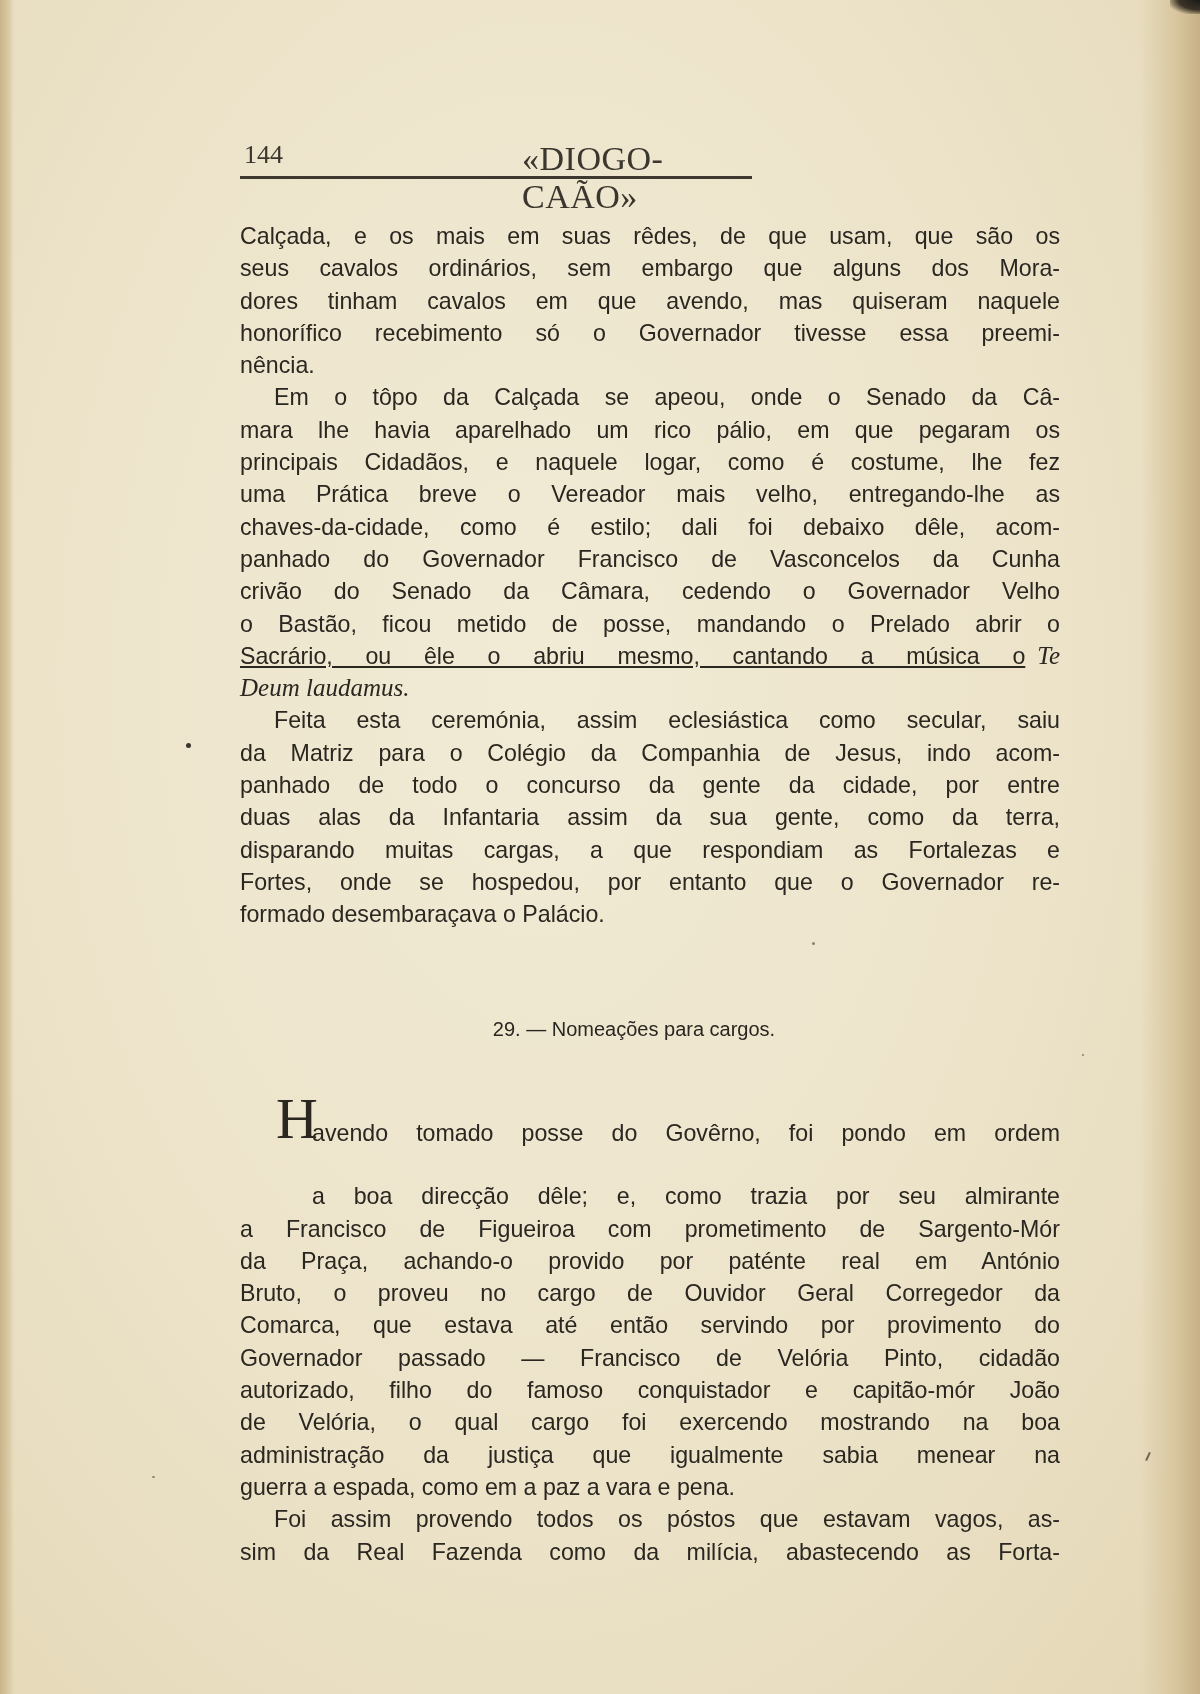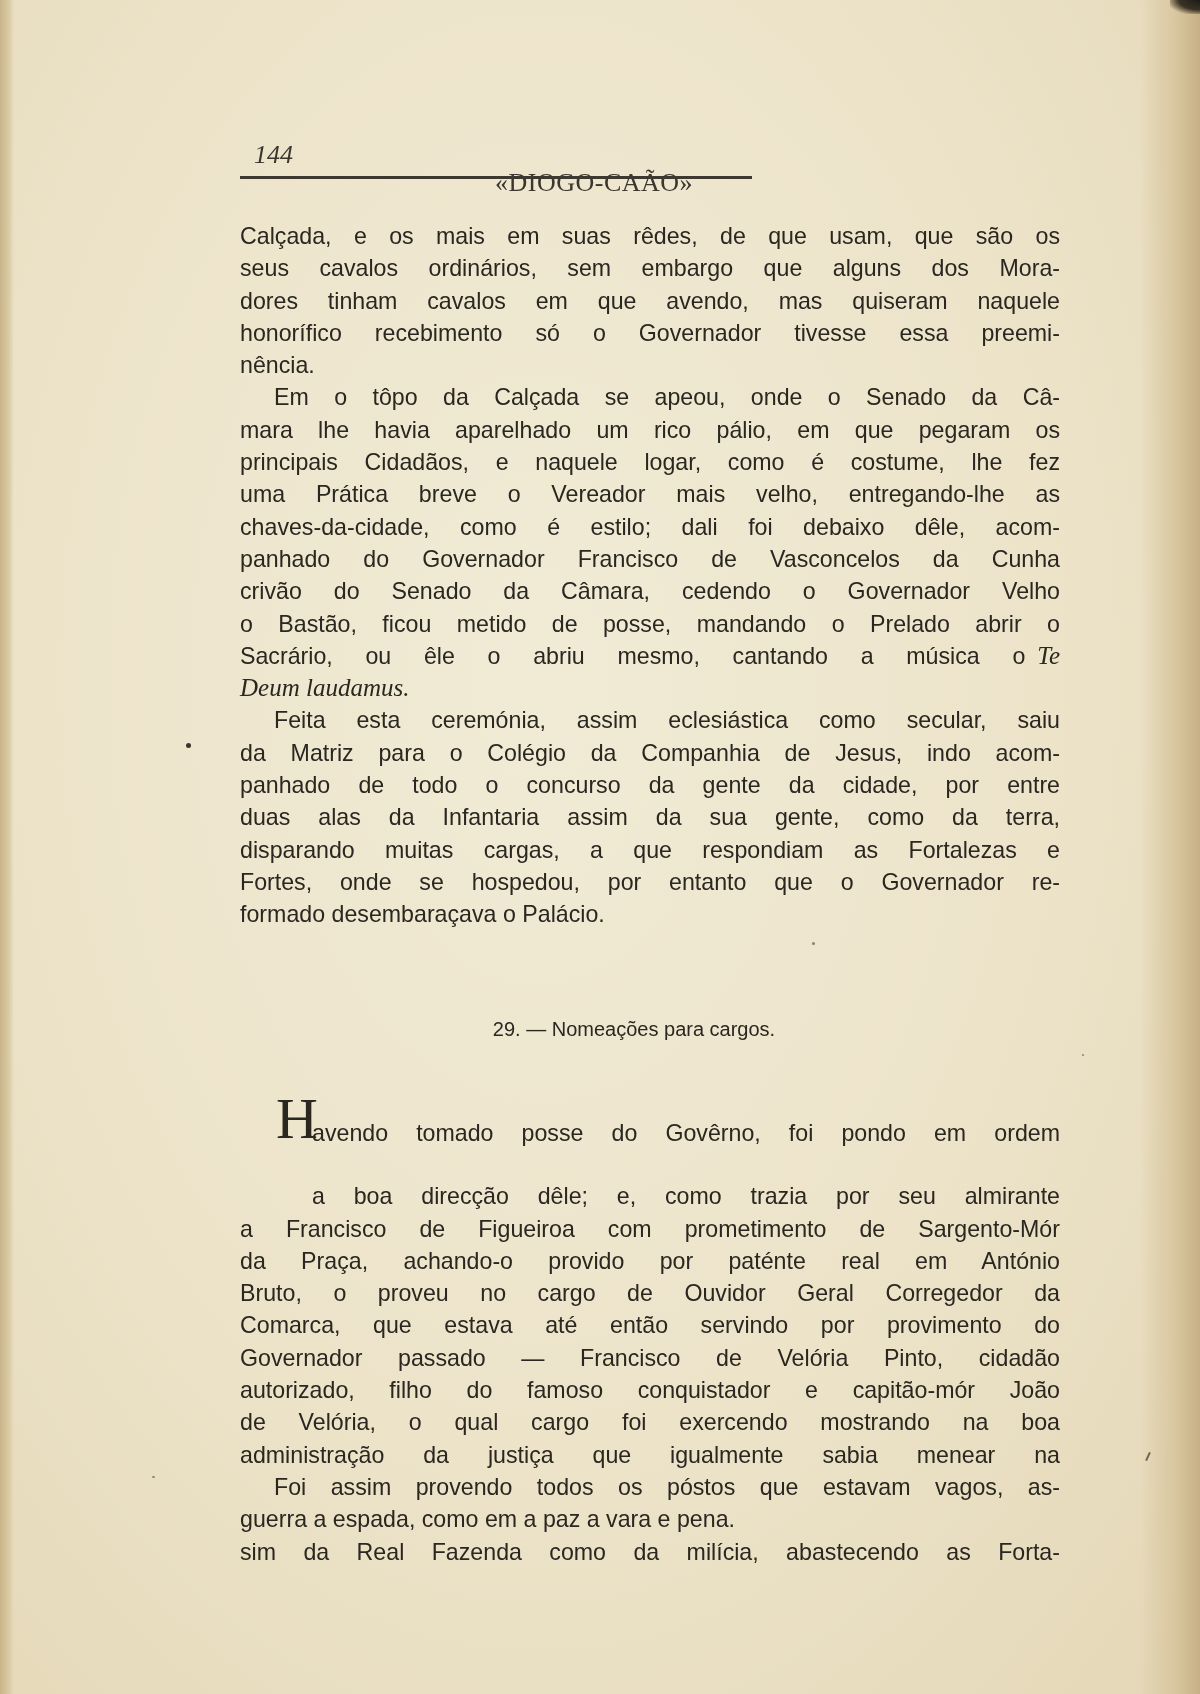--- a/index.html
+++ b/index.html
@@ -24,30 +24,28 @@
       background: linear-gradient(90deg, rgba(233,223,198,0) 0%, #d8c69e 60%, #c7b086 100%);
     }
     .corner-shadow {
       position: absolute; right: 0; top: 0; width: 30px; height: 14px;
       background: radial-gradient(ellipse at 100% 0%, #1a1a1a 0%, #3a3325 50%, rgba(0,0,0,0) 80%);
     }
     .header {
       position: absolute; left: 240px; top: 140px; width: 512px; height: 40px;
     }
     .page-number {
-      position: absolute; left: 14px; top: 0;
+      position: absolute; left: 4px; top: 0;
       font-size: 26px; font-family: "Liberation Serif", serif; color: #3b362e;
       letter-spacing: 0px;
-      font-style: italic;
     }
     .running-title {
-      position: absolute; left: 255px; top: 0;
-      font-size: 26px; font-family: "Liberation Serif", serif; color: #3b362e;
+      position: absolute; left: 282px; top: 0;
+      font-size: 34px; font-family: "Liberation Serif", serif; color: #3b362e;
       letter-spacing: 0.5px;
-      margin-top: 28px;
     }
     .header-rule {
       position: absolute; left: 240px; top: 176px; width: 512px; height: 3px;
       background: #3d3830;
     }
     .body-text {
       position: absolute; left: 240px; top: 220px; width: 820px;
       font-family: "Liberation Sans", "DejaVu Sans", sans-serif;
       font-size: 23.2px;
       line-height: 32.3px;
@@ -111,21 +109,21 @@
     <span class="line last">nência.</span>
     <span class="line indent">Em o tôpo da Calçada se apeou, onde o Senado da Câ-</span>
     <span class="line">mara lhe havia aparelhado um rico pálio, em que pegaram os</span>
     <span class="line">principais Cidadãos, e naquele logar, como é costume, lhe fez</span>
     <span class="line">uma Prática breve o Vereador mais velho, entregando-lhe as</span>
     <span class="line">chaves-da-cidade, como é estilo; dali foi debaixo dêle, acom-</span>
     <span class="line">panhado do Governador Francisco de Vasconcelos da Cunha</span>
     <span class="line">crivão do Senado da Câmara, cedendo o Governador Velho</span>
     <span class="line">o Bastão, ficou metido de posse, mandando o Prelado abrir o</span>
     <span class="line" style="display:flex; justify-content:space-between;">
-      <span style="flex:1; text-align:justify; text-align-last:justify; padding-right:12px;">Sacrário, ou êle o abriu mesmo, cantando a música o</span>
+      <span style="flex:1; text-align:justify; text-align-last:justify; padding-right:12px;text-decoration:underline;">Sacrário, ou êle o abriu mesmo, cantando a música o</span>
       <span class="italic">Te</span>
     </span>
     <span class="line last italic">Deum laudamus.</span>
     <span class="line indent">Feita esta ceremónia, assim eclesiástica como secular, saiu</span>
     <span class="line">da Matriz para o Colégio da Companhia de Jesus, indo acom-</span>
     <span class="line">panhado de todo o concurso da gente da cidade, por entre</span>
     <span class="line">duas alas da Infantaria assim da sua gente, como da terra,</span>
     <span class="line">disparando muitas cargas, a que respondiam as Fortalezas e</span>
     <span class="line">Fortes, onde se hospedou, por entanto que o Governador re-</span>
     <span class="line last">formado desembaraçava o Palácio.</span>
@@ -138,22 +136,22 @@
     <span class="line drop-indent">avendo tomado posse do Govêrno, foi pondo em ordem</span>
     <span class="line drop-indent">a boa direcção dêle; e, como trazia por seu almirante</span>
     <span class="line">a Francisco de Figueiroa com prometimento de Sargento-Mór</span>
     <span class="line">da Praça, achando-o provido por paténte real em António</span>
     <span class="line">Bruto, o proveu no cargo de Ouvidor Geral Corregedor da</span>
     <span class="line">Comarca, que estava até então servindo por provimento do</span>
     <span class="line">Governador passado — Francisco de Velória Pinto, cidadão</span>
     <span class="line">autorizado, filho do famoso conquistador e capitão-mór João</span>
     <span class="line">de Velória, o qual cargo foi exercendo mostrando na boa</span>
     <span class="line">administração da justiça que igualmente sabia menear na</span>
+    <span class="line last">guerra a espada, como em a paz a vara e pena.</span>
     <span class="line indent">Foi assim provendo todos os póstos que estavam vagos, as-</span>
-    <span class="line last">guerra a espada, como em a paz a vara e pena.</span>
     <span class="line">sim da Real Fazenda como da milícia, abastecendo as Forta-</span>
   </div>
 
   <div class="bullet"></div>
   <div class="margin-mark"></div>
   <div class="speck" style="left:812px;top:942px;width:3px;height:3px;"></div>
   <div class="speck" style="left:1082px;top:1054px;width:2px;height:2px;"></div>
   <div class="speck" style="left:152px;top:1476px;width:3px;height:2px;"></div>
 </div>
 

